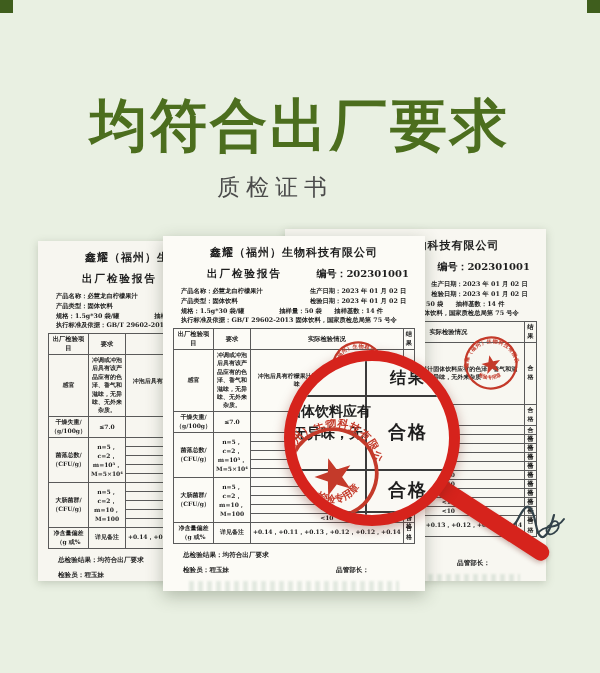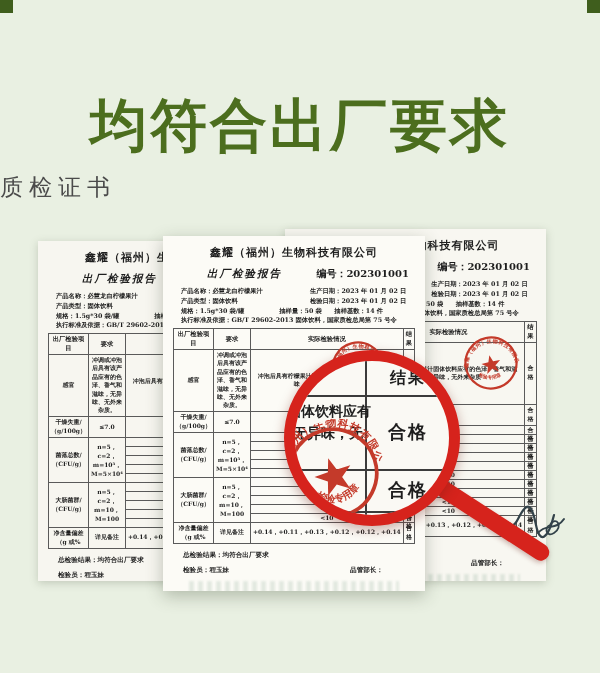--- a/index.html
+++ b/index.html
@@ -3,56 +3,56 @@
 <meta charset="utf-8">
 <style>
   html,body{margin:0;padding:0;}
   body{width:600px;height:673px;position:relative;overflow:hidden;
        background:#e9f0e2;font-family:"DejaVu Sans","Liberation Sans",sans-serif;}
   .corner-sq{position:absolute;top:0;width:13px;height:13px;background:#3f5e1d;z-index:6;}
   .corner-sq.left{left:0;} .corner-sq.right{right:0;}
 
   .page-title{position:absolute;top:88px;left:0;width:600px;text-align:center;
       font-size:57px;font-weight:bold;color:#4c6e1e;letter-spacing:3px;z-index:1;}
-  .page-subtitle{position:absolute;top:172px;left:0;width:550px;
+  .page-subtitle{position:absolute;top:172px;left:0;width:550px;text-align:center;
       font-size:23px;color:#4b4b4b;letter-spacing:6px;z-index:1;font-family:Liberation Mono, monospace;}
 
   
   .paper{position:absolute;background:#fcfbf6;overflow:hidden;color:#1e1e1e;
       font-family:"DejaVu Serif","Liberation Serif",serif;
       box-shadow:0 2px 8px rgba(90,100,80,.28);}
   .paper-left{left:38px;top:241px;width:262px;height:340px;z-index:1;background:#f7f6f0;}
   .paper-right{left:285px;top:229px;width:261px;height:352px;z-index:1;background:#f8f7f1;}
   .paper-middle{left:163px;top:236px;width:262px;height:355px;z-index:2;
       box-shadow:0 5px 16px rgba(60,70,50,.32);}
 
   .doc-company{font-size:11px;font-weight:bold;text-align:center;margin-top:9px;letter-spacing:1px;}
   .doc-titlerow{display:flex;align-items:baseline;margin:7px 16px 0 44px;font-weight:bold;}
-  .doc-title{font-size:10.5px;letter-spacing:2px;font-style:italic;}
+  .doc-title{font-size:10.5px;letter-spacing:2px;}
   .doc-no{margin-left:auto;font-size:10px;}
   .doc-fields{margin:5px 12px 0 18px;font-size:6.3px;font-weight:bold;line-height:1.55;}
   .f-row{display:flex;}
   .f-row .fl{flex:1.25;} .f-row .fm{flex:0.7;} .f-row .fr{flex:1;}
 
   .doc-table{width:242px;margin:3px auto 0 auto;border-collapse:collapse;font-size:6px;}
   .doc-table th,.doc-table td{border:1px solid #5a5a5a;padding:1px 2px;text-align:center;
       vertical-align:middle;font-weight:bold;}
   .doc-table th{height:12px;font-size:6.3px;}
   .w1{width:21%;} .w2{width:28%;} .w3{width:39%;} .w4{width:12%;}
   .ta-l{text-align:left;line-height:1.4;}
   .row-sense td{height:34px;}
   .row-dry td{height:15px;}
   .sub{padding:0 !important;}
   .sub div{border-bottom:1px solid #5a5a5a;line-height:8px;height:8px;}
   .sub div:last-child{border-bottom:none;}
   .row-net td{height:17px;}
 
   .doc-summary{margin:7px 0 0 20px;font-size:6.6px;font-weight:bold;}
   .doc-inspector-row{display:flex;margin:6px 20px 0 20px;font-size:6.6px;font-weight:bold;}
-  .doc-qa{margin-left:auto;margin-right:22px;padding-left:16px;}
+  .doc-qa{margin-left:auto;margin-right:36px;padding-left:16px;}
   .doc-ghost{height:14px;margin:6px 26px 0 26px;opacity:.5;filter:blur(1px);
       background:repeating-linear-gradient(90deg,rgba(110,150,125,.35) 0 5px,rgba(110,150,125,0) 5px 9px);}
 
   
   .stamp{position:absolute;z-index:3;}
   .stamp-mid{left:328px;top:338px;transform:rotate(-15deg);}
   .stamp-right{left:461px;top:333px;transform:rotate(-12deg);}
   .signature{position:absolute;left:488px;top:495px;z-index:3;}
 
   

